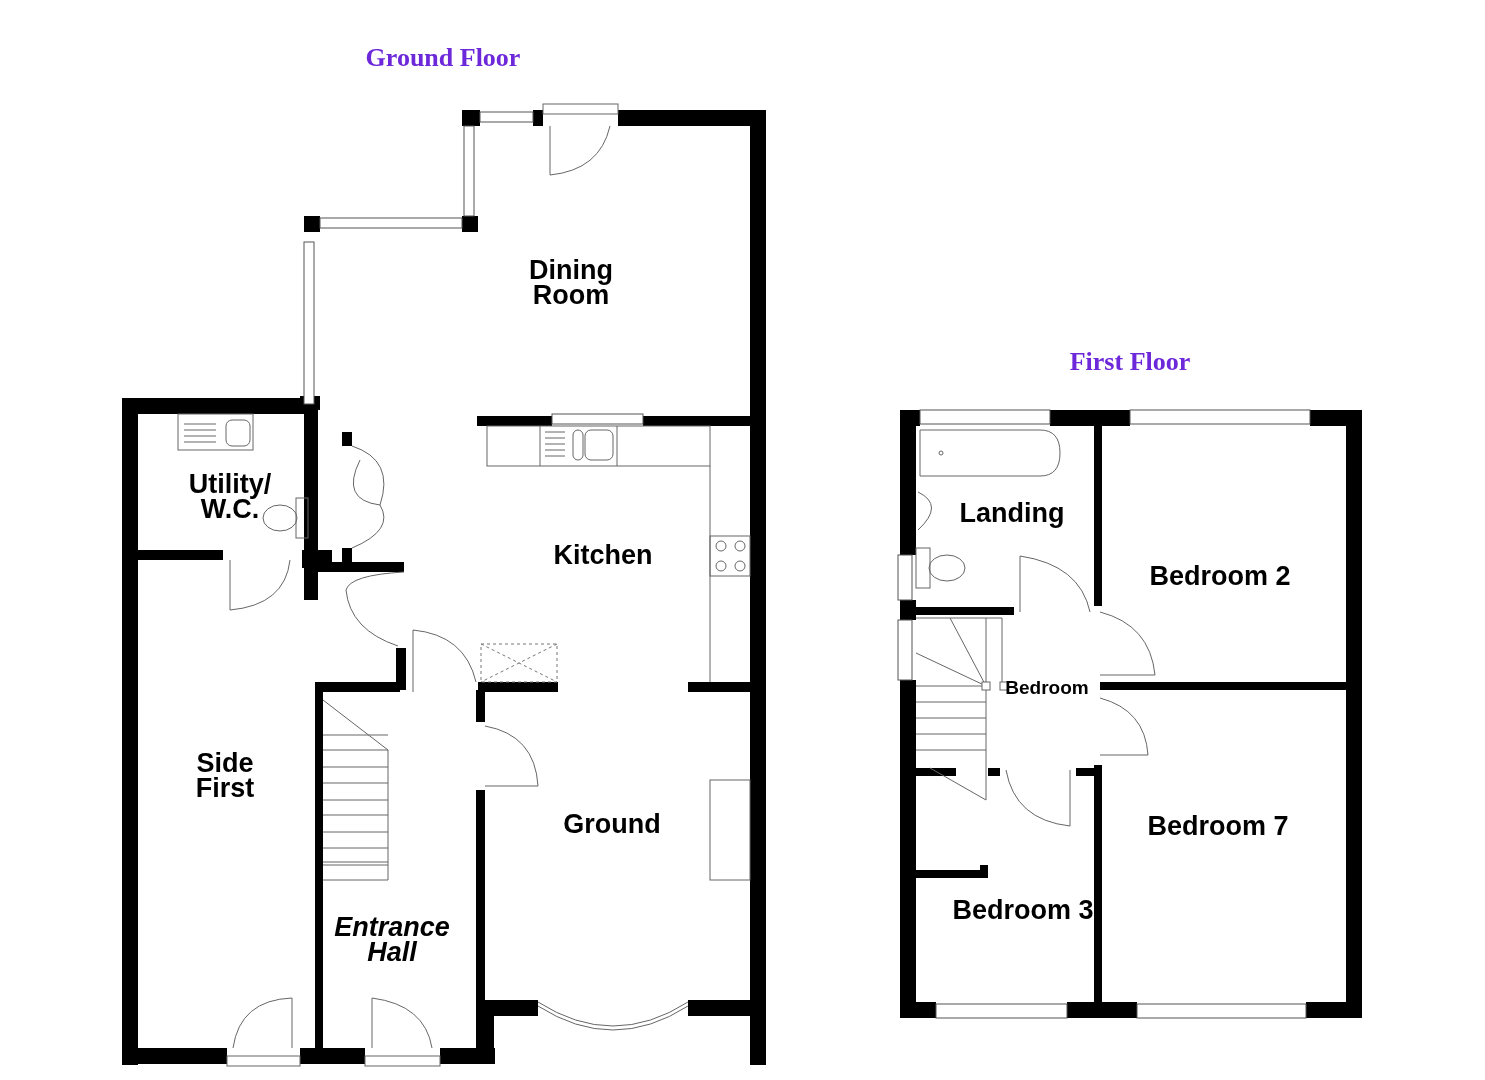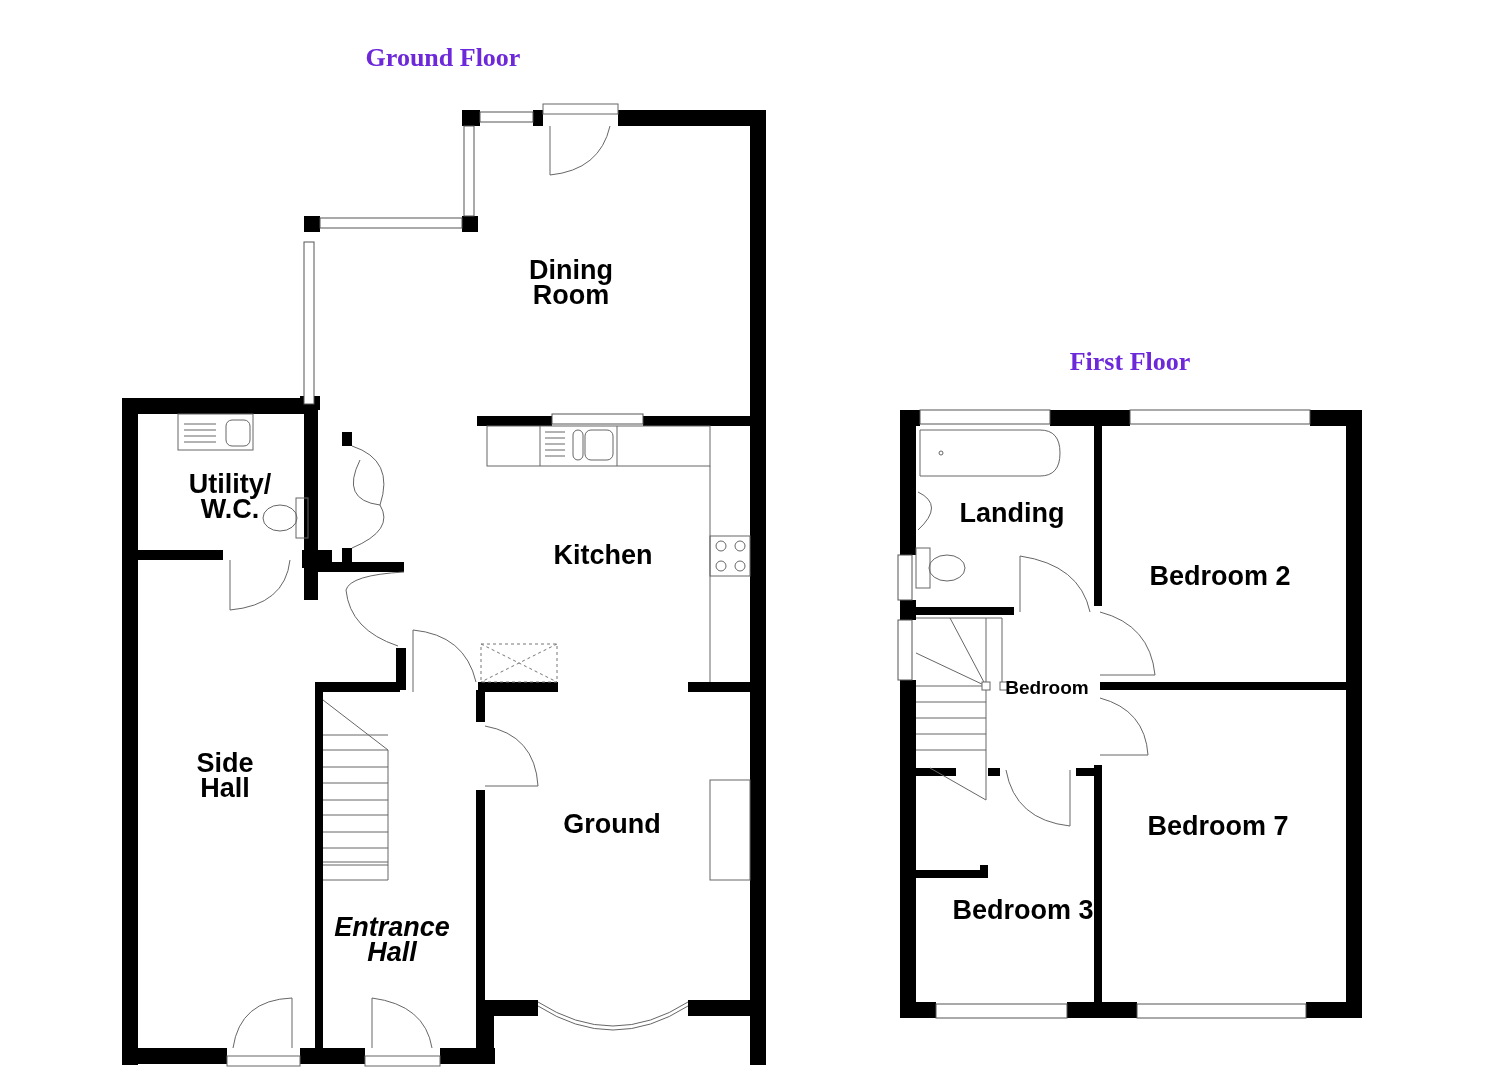--- a/index.html
+++ b/index.html
@@ -183,21 +183,21 @@
 
 <div class="title" style="left:443px; top:58px;">Ground Floor</div>
 <div class="title" style="left:1130px; top:362px;">First Floor</div>
 
 <div class="lbl" style="left:571px; top:283px;">Dining
 Room</div>
 <div class="lbl" style="left:230px; top:497px;">Utility/
 W.C.</div>
 <div class="lbl" style="left:563px; top:555px;margin-left:40px;">Kitchen</div>
 <div class="lbl" style="left:225px; top:776px;">Side
-Hall</div>
+First</div>
 <div class="lbl" style="left:612px; top:824px;">Ground</div>
 <div class="lbl" style="left:392px; top:940px;font-style:italic;">Entrance
 Hall</div>
 
 <div class="lbl" style="left:1012px; top:513px;">Landing</div>
 <div class="lbl" style="left:1220px; top:576px;">Bedroom 2</div>
 <div class="lbl small" style="left:1047px; top:688px;">Bedroom</div>
 <div class="lbl" style="left:1218px; top:826px;">Bedroom 7</div>
 <div class="lbl" style="left:1003px; top:910px;margin-left:20px;">Bedroom 3</div>
 

